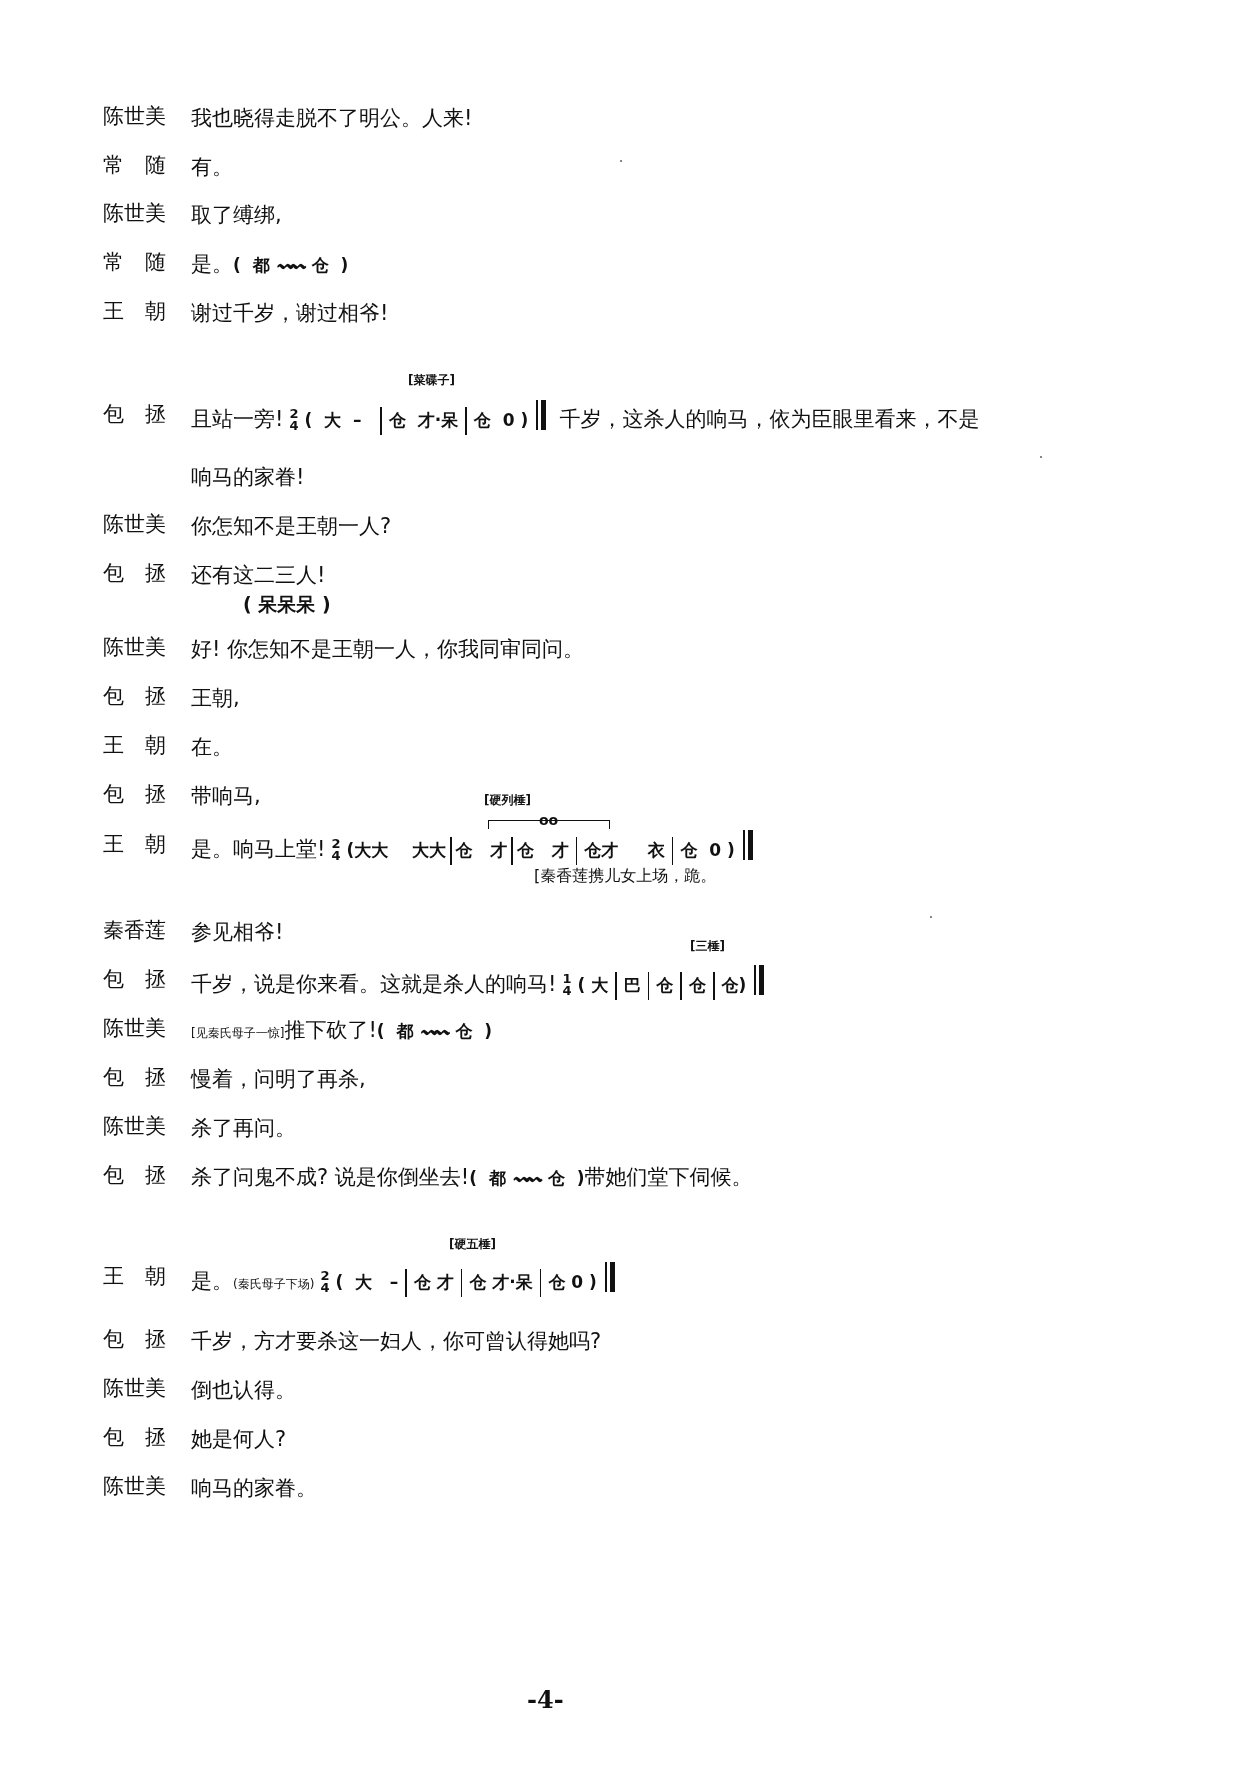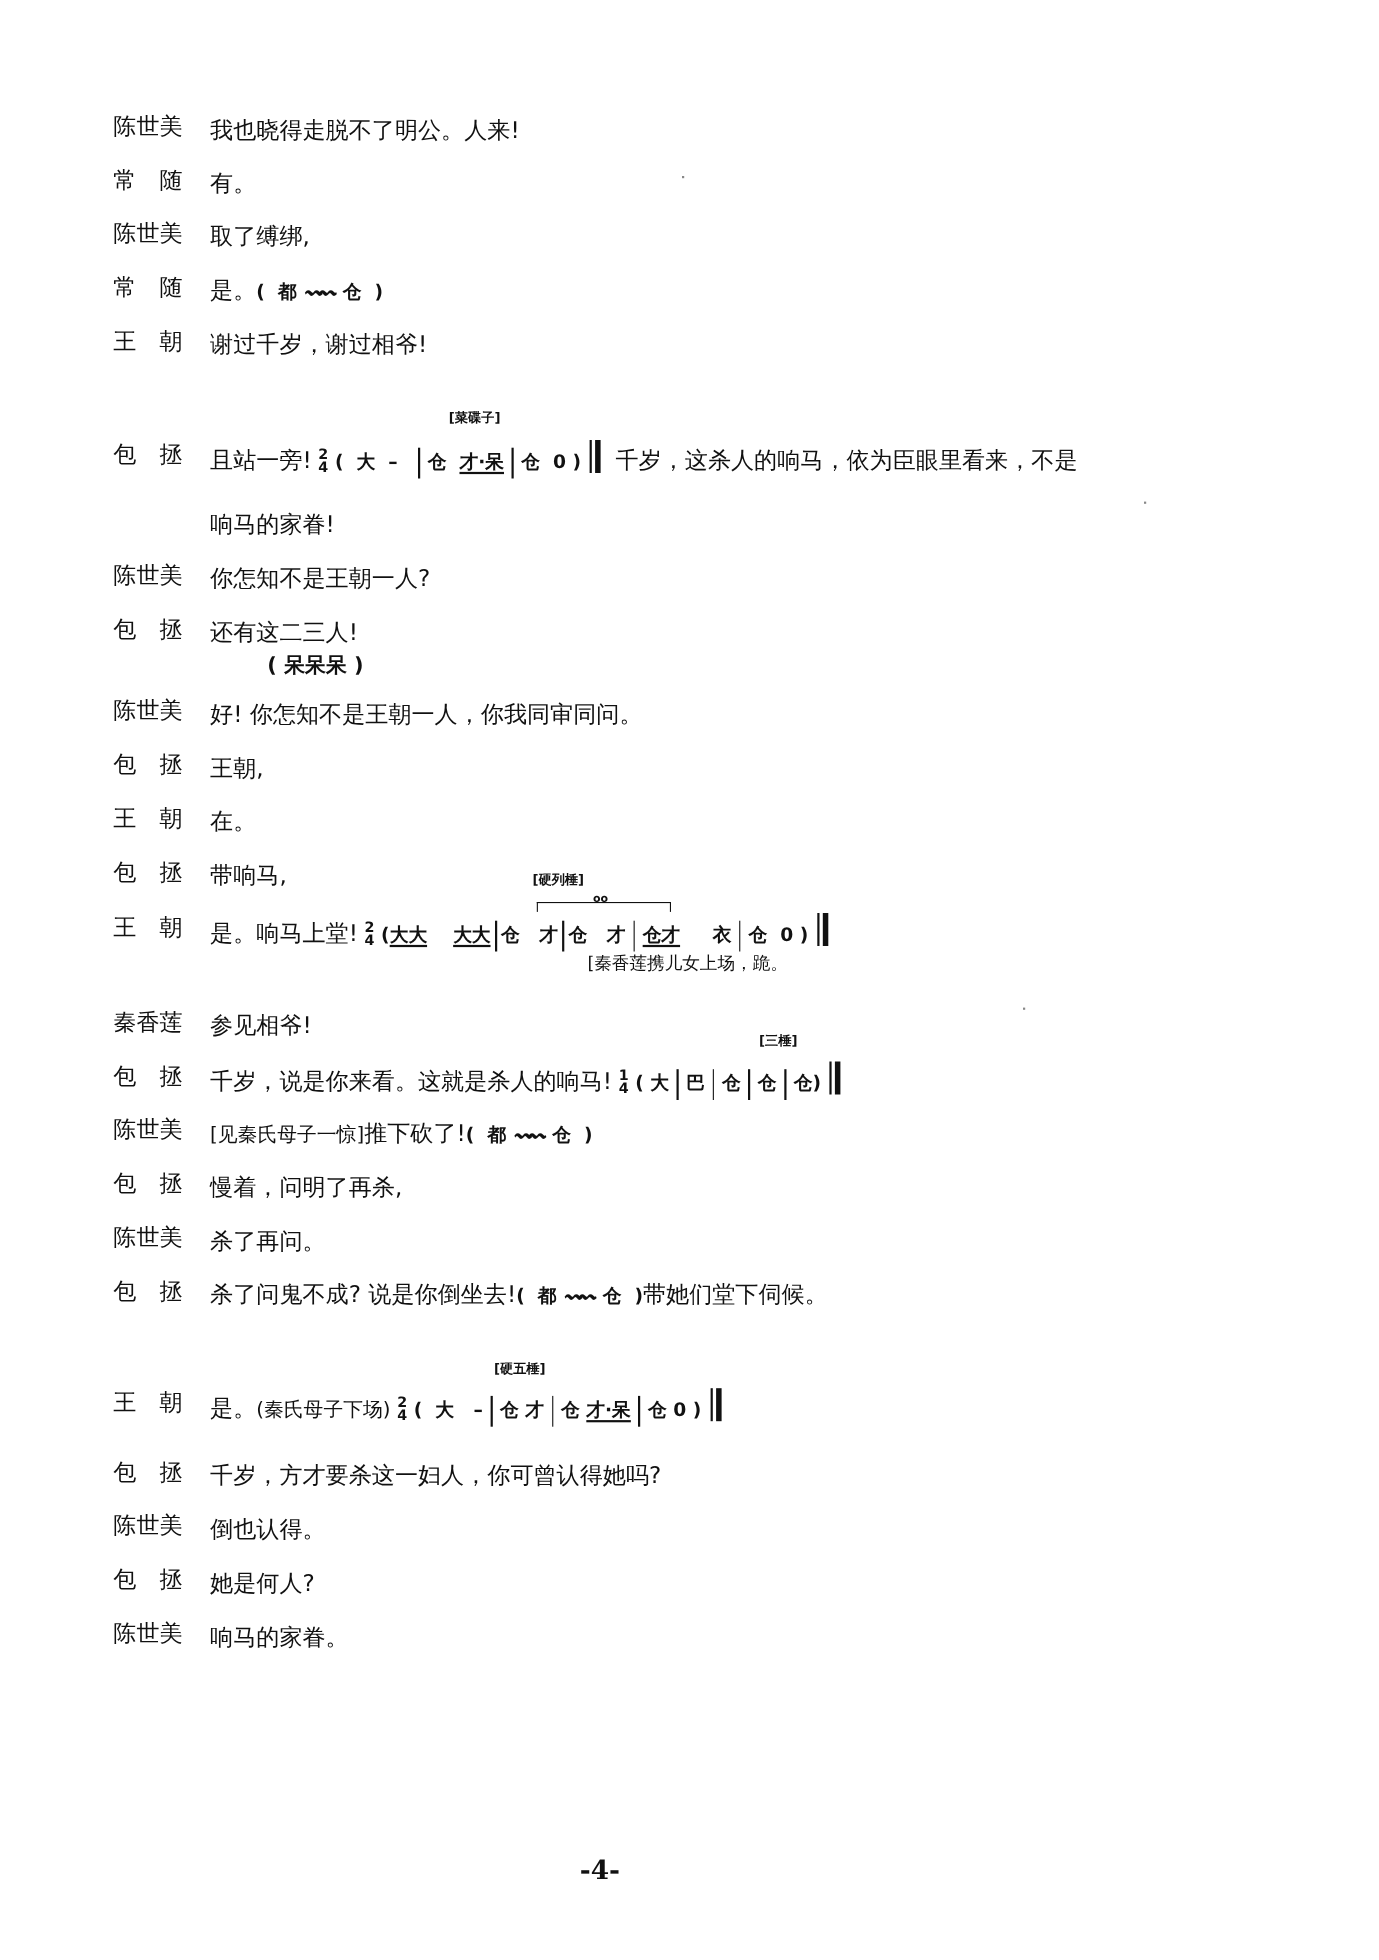--- a/index.html
+++ b/index.html
@@ -10,27 +10,27 @@
   }
   .line { position: absolute; left: 103px; height: 32px; white-space: nowrap; font-size: 21px; line-height: 32px; }
   .spk { position: absolute; left: 0; width: 78px; font-size: 21px; font-family: Liberation Mono, monospace; }
   .txt { position: absolute; left: 88px; }
   .perc { font-weight: bold; font-size: 17px; }
   .ts { display: inline-block; vertical-align: middle; font-weight: bold; font-size: 13px; line-height: 12px; text-align: center; margin: 0 6px; }
   .bar { display: inline-block; width: 1.6px; height: 28px; background: #111; vertical-align: middle; margin: 0 7px; }
   .dbar { display: inline-block; vertical-align: middle; margin-left: 8px; }
   .dbar i { display: inline-block; width: 2px; height: 30px; background: #111; margin-right: 3px; }
   .dbar b { display: inline-block; width: 5px; height: 30px; background: #111; }
-  .u { text-decoration: underline; text-decoration-thickness: 2px; text-underline-offset: 4px; }
+  .u { text-decoration-thickness: 2px; text-underline-offset: 4px; }
   .tilde { font-size: 15px; letter-spacing: -2px; margin: 0 8px; }
   .label { position: absolute; font-weight: bold; font-size: 12px; white-space: nowrap; }
   .note { position: absolute; font-size: 16px; white-space: nowrap; }
-  .small { font-size: 18px; }
+  .small { font-size: 12px; }
   .bracket-line { position: absolute; border-top: 1.5px solid #111; height: 8px; border-left: 1.5px solid #111; border-right: 1.5px solid #111; }
-  .dots { position: absolute; font-size: 10px; font-weight: bold; }
+  .dots { position: absolute; font-size: 14px; font-weight: bold; }
   .pagenum { position: absolute; left: 527px; top: 1685px; font-family: "DejaVu Serif", "Liberation Serif", serif; font-weight: bold; font-size: 24px; }
   .speck { position: absolute; width: 2px; height: 2px; background: #888; }
 </style>
 </head>
 <body>
 
 <div class="line" style="top:102px">
   <span class="spk">陈世美</span>
   <span class="txt">我也晓得走脱不了明公。人来!</span>
 </div>

